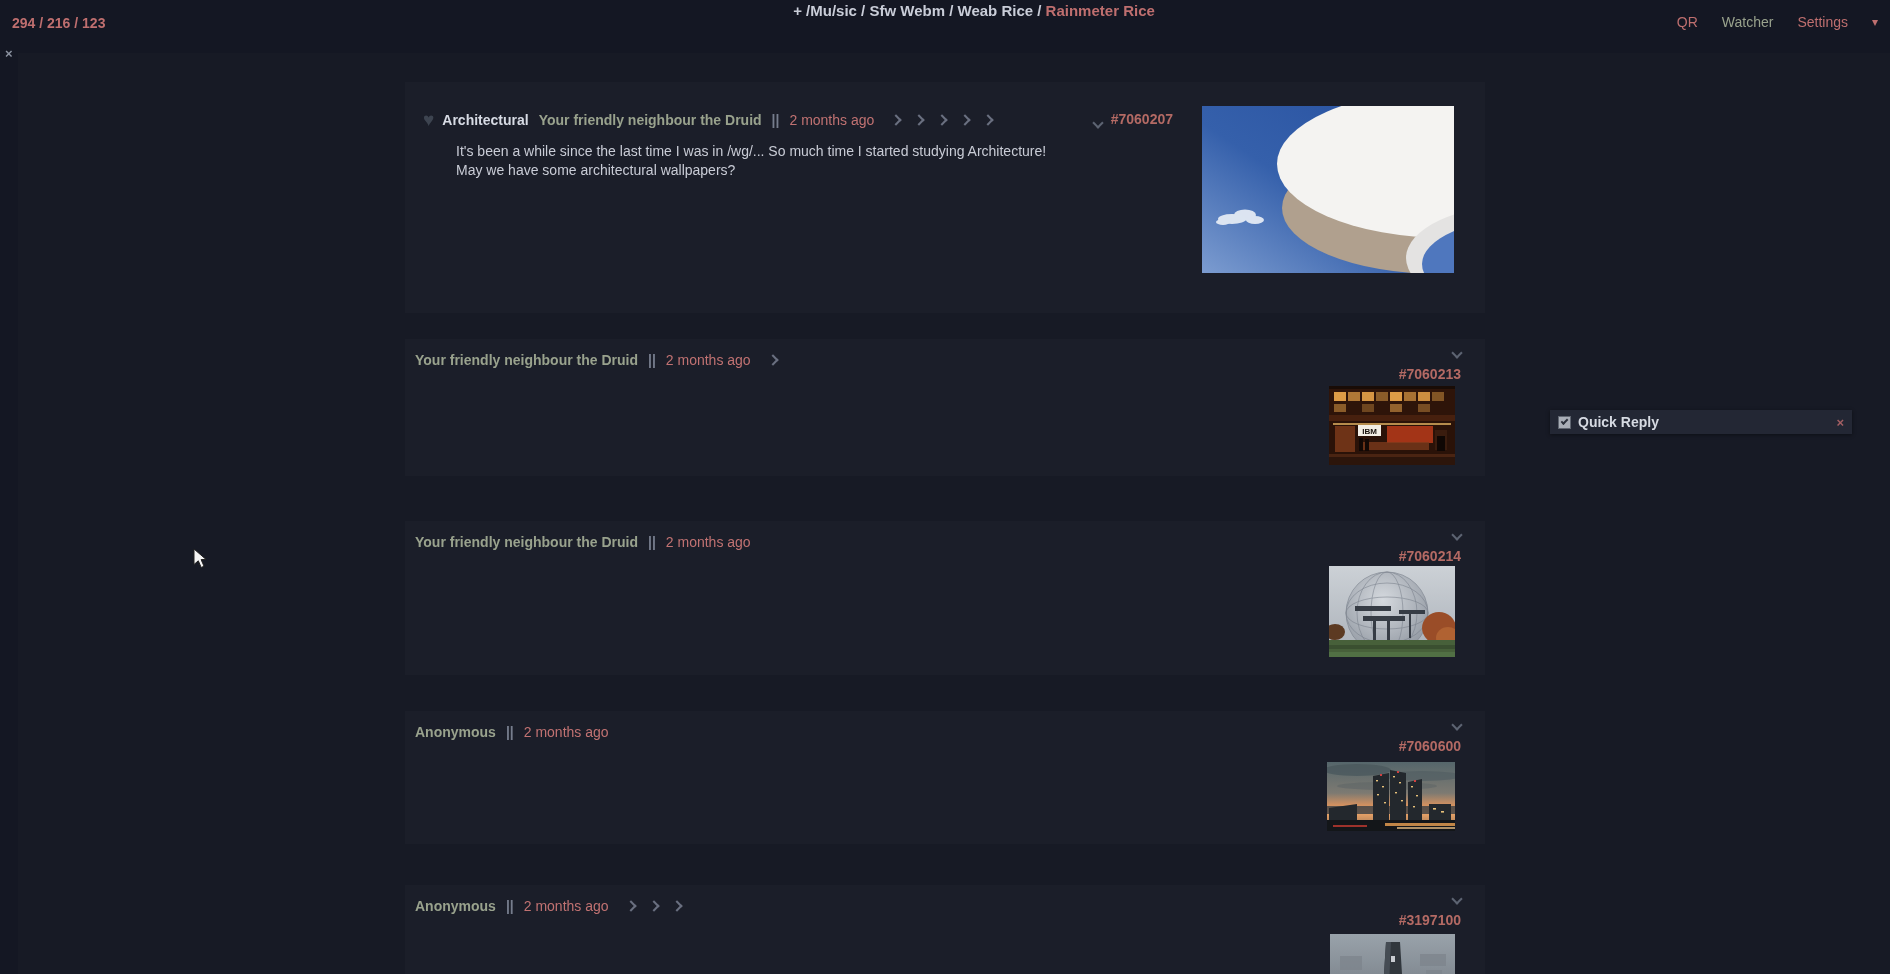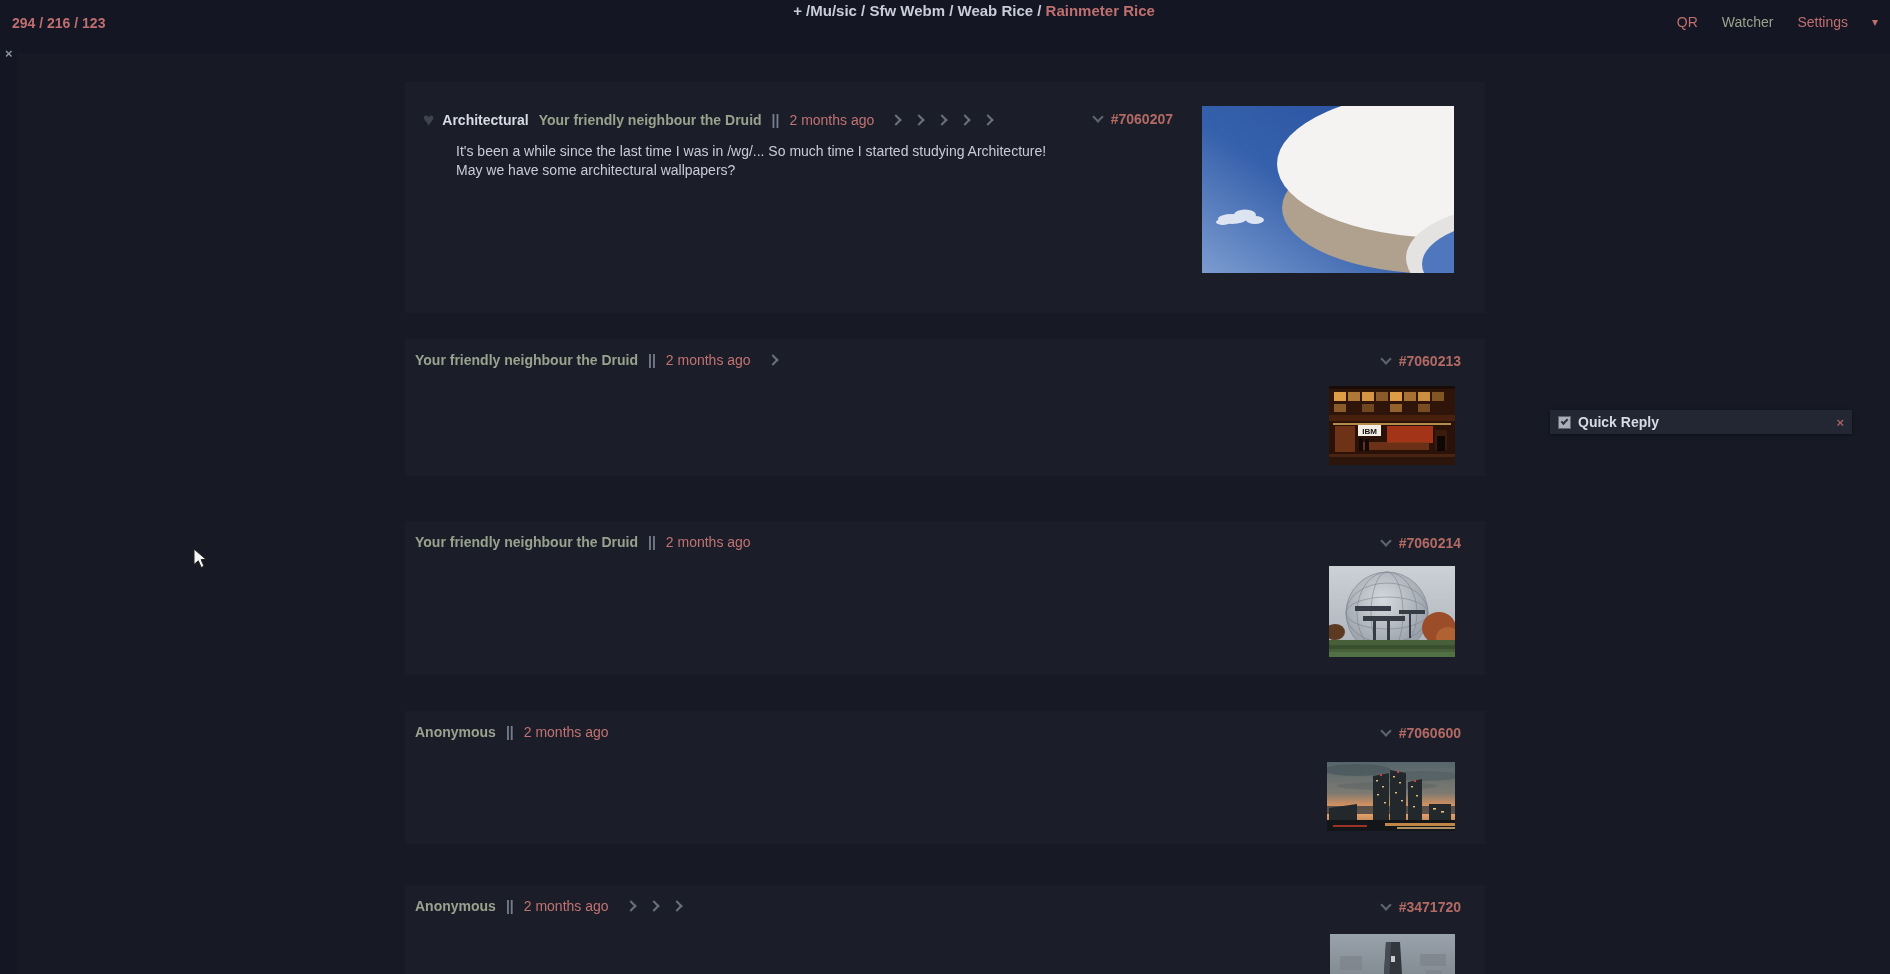--- a/index.html
+++ b/index.html
@@ -33,37 +33,37 @@
   .post { position:absolute; left:405px; width:1080px; background:#1b1e29; }
   .post-meta { position:absolute; display:flex; align-items:center; white-space:nowrap; }
   .heart { color:#3d4450; font-size:19px; line-height:1; margin-right:8px; }
   .subject { font-size:14px; font-weight:700; color:#d7dbe4; margin-right:10px; }
   .name { font-size:14px; font-weight:600; color:#99a28d; }
   .sep { font-size:14px; font-weight:600; color:#767d8d; margin:0 10px; }
   .time { font-size:14px; font-weight:400; color:#c17272; }
   .arrows { display:flex; align-items:center; gap:15px; margin-left:18px; }
   .chev-right { width:8px; height:8px; border-top:2px solid #6a7080; border-right:2px solid #6a7080;
     transform:rotate(45deg); display:inline-block; cursor:pointer; }
-  .post-id { position:absolute; display:flex; align-items:center; gap:9px; }
+  .post-id { position:absolute; display:flex; align-items:flex-end; gap:9px; }
   .chev-down { width:8px; height:8px; border-top:2px solid #5d6472; border-right:2px solid #5d6472;
     transform:rotate(135deg); display:inline-block; margin-top:-4px; cursor:pointer; }
   .id-text { font-size:14px; font-weight:600; color:#b46a64; cursor:pointer; }
   .post-body { position:absolute; left:51px; top:60px; font-size:14px; line-height:19px; color:#c9ccd6; }
   .thumb { position:absolute; cursor:pointer; display:block; }
 
   
   .p1 { top:82px;  height:231px; }
   .p2 { top:339px; height:137px; }
   .p3 { top:521px; height:154px; }
   .p4 { top:711px; height:133px; }
   .p5 { top:885px; height:200px; }
   .p1 .post-meta { left:18px; top:28px; }
   .p2 .post-meta, .p3 .post-meta, .p4 .post-meta, .p5 .post-meta { left:10px; top:13px; }
   .p1 .post-id { right:312px; top:29px; }
-  .p2 .post-id, .p3 .post-id, .p4 .post-id, .p5 .post-id { right:24px; top:14px; }
+  .p2 .post-id, .p3 .post-id, .p4 .post-id, .p5 .post-id { right:24px; top:14px;flex-direction:column; }
   .p1 .thumb { left:797px; top:24px; }
   .p2 .thumb { left:924px; top:47px; }
   .p3 .thumb { left:924px; top:45px; }
   .p4 .thumb { left:922px; top:51px; }
   .p5 .thumb { left:925px; top:49px; }
 
   
   .quick-reply { position:absolute; left:1550px; top:410px; width:302px; height:24px;
     background:#232734; display:flex; align-items:center; padding:10px 8px;
     box-shadow:0 1px 4px rgba(0,0,0,.45); cursor:move; }
@@ -302,21 +302,21 @@
       <span class="sep">||</span>
       <span class="time">2 months ago</span>
       <span class="arrows">
         <span class="chev-right"></span>
         <span class="chev-right"></span>
         <span class="chev-right"></span>
       </span>
     </div>
     <div class="post-id">
       <span class="chev-down"></span>
-      <span class="id-text">#3471720</span>
+      <span class="id-text">#3197100</span>
     </div>
     <svg class="thumb" width="125" height="90" viewBox="0 0 125 90" role="img">
       <defs>
         <linearGradient id="sky5" x1="0" y1="0" x2="0" y2="1">
           <stop offset="0" stop-color="#99a2aa"></stop>
           <stop offset="1" stop-color="#697078"></stop>
         </linearGradient>
       </defs>
       <rect width="125" height="90" fill="url(#sky5)"></rect>
       <g fill="#7d848c" opacity="0.75">

